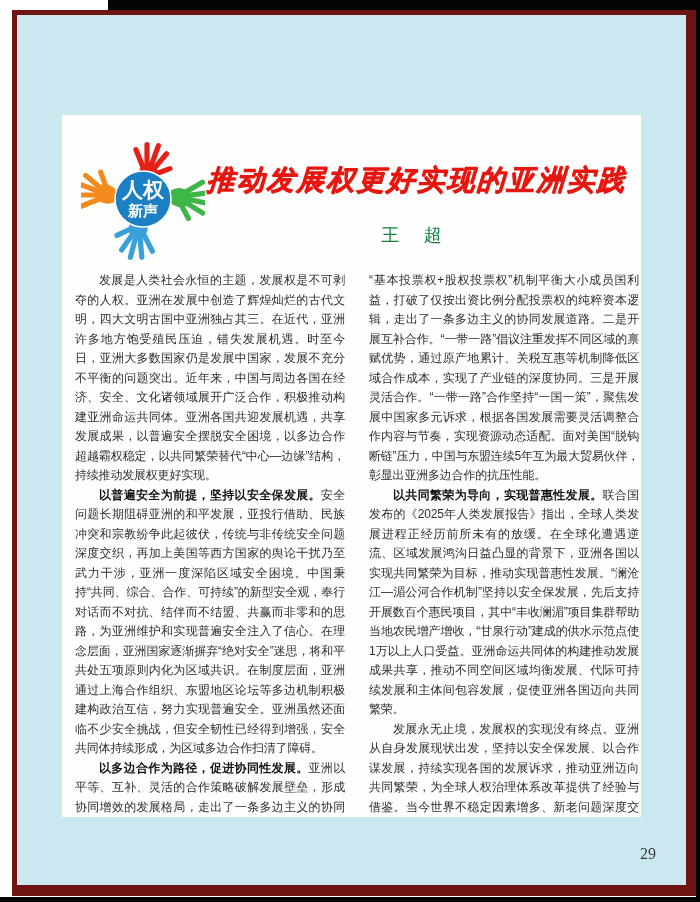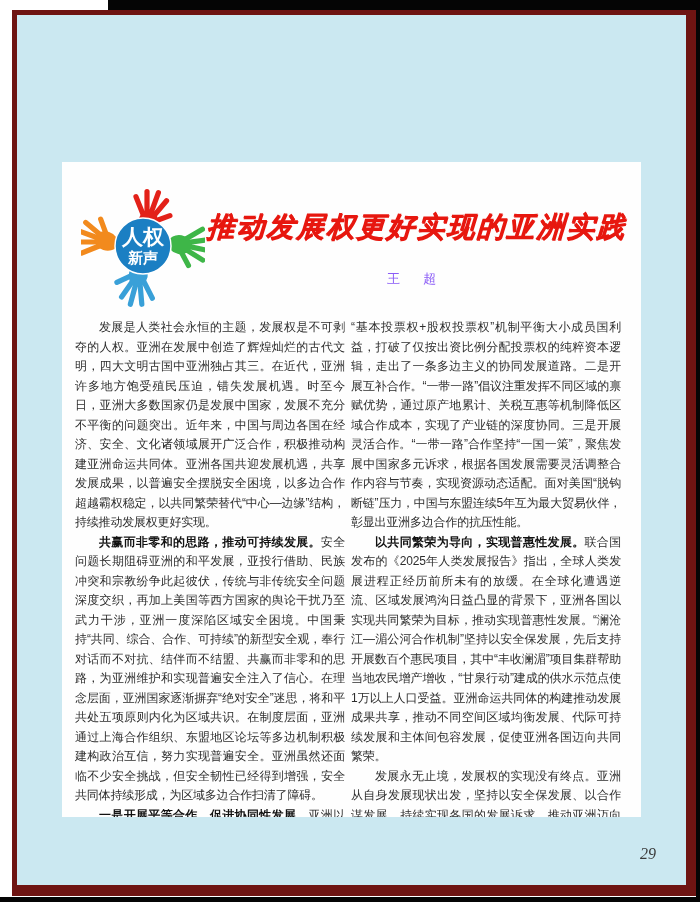--- a/index.html
+++ b/index.html
@@ -16,47 +16,46 @@
     background:#cbe8f1;
     border-style:solid;border-color:#6e1412;
     border-width:5px 10px 11px 5px;
     box-sizing:border-box;
   }
   .sheet{
     position:absolute;left:45px;right:45px;top:100px;bottom:68px;
     background:#fefefe;
     padding:0 13px;box-sizing:border-box;
     overflow:hidden;
-    margin-top:47px;
   }
   .sheet-header{display:flex;}
   .logo{width:124px;height:126px;margin:22px 0 0 6px;flex:none;position:relative;}
   .title-block{flex:1;text-align:center;padding-top:46px;}
   .page-title{
     font-size:28px;font-weight:800;color:#e7170f;
     letter-spacing:2px;font-style:italic;
     transform:skewX(-3deg);
     text-shadow:0.5px 0.5px 0 #e7170f;
     white-space:nowrap;
   }
   .author{
-    margin-top:24px;font-size:13px;color:#8b5cf6;
+    margin-top:24px;font-size:18px;color:#15803d;
     font-family:"Liberation Serif",serif;letter-spacing:10px;
   }
-  .article{display:flex;gap:6px;margin-top:8px;}
+  .article{display:flex;gap:24px;margin-top:8px;}
   .col{width:270px;flex:none;}
   .col p{
     margin:0;font-size:12px;line-height:19.5px;letter-spacing:-0.2px;
     color:#2d2d2d;text-align:justify;text-indent:2em;
   }
   .col p.cont{text-indent:0;}
   .col p b{color:#111;}
   .page-number{
     position:absolute;right:30px;bottom:22px;
-    font-family:"Liberation Serif",serif;font-style:italic;
+    font-family:"Liberation Serif",serif;
     font-size:16px;color:#3a3a3a;
   }
 </style>
 </head>
 <body>
 
 <div class="black-top"></div>
 <div class="black-right"></div>
 <div class="black-bottom"></div>
 
@@ -91,22 +90,22 @@
       <div class="title-block">
         <div class="page-title">推动发展权更好实现的亚洲实践</div>
         <div class="author">王  超</div>
       </div>
     </div>
 
     <div class="article">
 
       <div class="col">
         <p><b></b><span>发展是人类社会永恒的主题，发展权是不可剥夺的人权。亚洲在发展中创造了辉煌灿烂的古代文明，四大文明古国中亚洲独占其三。在近代，亚洲许多地方饱受殖民压迫，错失发展机遇。时至今日，亚洲大多数国家仍是发展中国家，发展不充分不平衡的问题突出。近年来，中国与周边各国在经济、安全、文化诸领域展开广泛合作，积极推动构建亚洲命运共同体。亚洲各国共迎发展机遇，共享发展成果，以普遍安全摆脱安全困境，以多边合作超越霸权稳定，以共同繁荣替代“中心—边缘”结构，持续推动发展权更好实现。</span></p>
-        <p><b>共赢而非零和的思路，推动可持续发展。</b><span>安全问题长期阻碍亚洲的和平发展，亚投行借助、民族冲突和宗教纷争此起彼伏，传统与非传统安全问题深度交织，再加上美国等西方国家的舆论干扰乃至武力干涉，亚洲一度深陷区域安全困境。中国秉持“共同、综合、合作、可持续”的新型安全观，奉行对话而不对抗、结伴而不结盟、共赢而非零和的思路，为亚洲维护和实现普遍安全注入了信心。在理念层面，亚洲国家逐渐摒弃“绝对安全”迷思，将和平共处五项原则内化为区域共识。在制度层面，亚洲通过上海合作组织、东盟地区论坛等多边机制积极建构政治互信，努力实现普遍安全。亚洲虽然还面临不少安全挑战，但安全韧性已经得到增强，安全共同体持续形成，为区域多边合作扫清了障碍。</span></p>
-        <p><b>一是开展平等合作，促进协同性发展。</b><span>亚洲以平等、互补、灵活的合作策略破解发展壁垒，形成协同增效的发展格局，走出了一条多边主义的协同发展道路。一是开展平等合作。通过保障中小国家的实质性话语权，平等合作推动各国共同发展。亚投行借助</span></p>
+        <p><b>以普遍安全为前提，坚持以安全保发展。</b><span>安全问题长期阻碍亚洲的和平发展，亚投行借助、民族冲突和宗教纷争此起彼伏，传统与非传统安全问题深度交织，再加上美国等西方国家的舆论干扰乃至武力干涉，亚洲一度深陷区域安全困境。中国秉持“共同、综合、合作、可持续”的新型安全观，奉行对话而不对抗、结伴而不结盟、共赢而非零和的思路，为亚洲维护和实现普遍安全注入了信心。在理念层面，亚洲国家逐渐摒弃“绝对安全”迷思，将和平共处五项原则内化为区域共识。在制度层面，亚洲通过上海合作组织、东盟地区论坛等多边机制积极建构政治互信，努力实现普遍安全。亚洲虽然还面临不少安全挑战，但安全韧性已经得到增强，安全共同体持续形成，为区域多边合作扫清了障碍。</span></p>
+        <p><b>以多边合作为路径，促进协同性发展。</b><span>亚洲以平等、互补、灵活的合作策略破解发展壁垒，形成协同增效的发展格局，走出了一条多边主义的协同发展道路。一是开展平等合作。通过保障中小国家的实质性话语权，平等合作推动各国共同发展。亚投行借助</span></p>
       </div>
 
       <div class="col">
         <p class="cont"><span>“基本投票权+股权投票权”机制平衡大小成员国利益，打破了仅按出资比例分配投票权的纯粹资本逻辑，走出了一条多边主义的协同发展道路。二是开展互补合作。“一带一路”倡议注重发挥不同区域的禀赋优势，通过原产地累计、关税互惠等机制降低区域合作成本，实现了产业链的深度协同。三是开展灵活合作。“一带一路”合作坚持“一国一策”，聚焦发展中国家多元诉求，根据各国发展需要灵活调整合作内容与节奏，实现资源动态适配。面对美国“脱钩断链”压力，中国与东盟连续5年互为最大贸易伙伴，彰显出亚洲多边合作的抗压性能。</span></p>
         <p><b>以共同繁荣为导向，实现普惠性发展。</b><span>联合国发布的《2025年人类发展报告》指出，全球人类发展进程正经历前所未有的放缓。在全球化遭遇逆流、区域发展鸿沟日益凸显的背景下，亚洲各国以实现共同繁荣为目标，推动实现普惠性发展。“澜沧江—湄公河合作机制”坚持以安全保发展，先后支持开展数百个惠民项目，其中“丰收澜湄”项目集群帮助当地农民增产增收，“甘泉行动”建成的供水示范点使1万以上人口受益。亚洲命运共同体的构建推动发展成果共享，推动不同空间区域均衡发展、代际可持续发展和主体间包容发展，促使亚洲各国迈向共同繁荣。</span></p>
         <p><span>发展永无止境，发展权的实现没有终点。亚洲从自身发展现状出发，坚持以安全保发展、以合作谋发展，持续实现各国的发展诉求，推动亚洲迈向共同繁荣，为全球人权治理体系改革提供了经验与借鉴。当今世界不稳定因素增多、新老问题深度交织，亚洲需秉持命运共同体理念，推动发展权主流化，促进发展权更好实现。</span></p>
 
       </div>
 
     </div>

